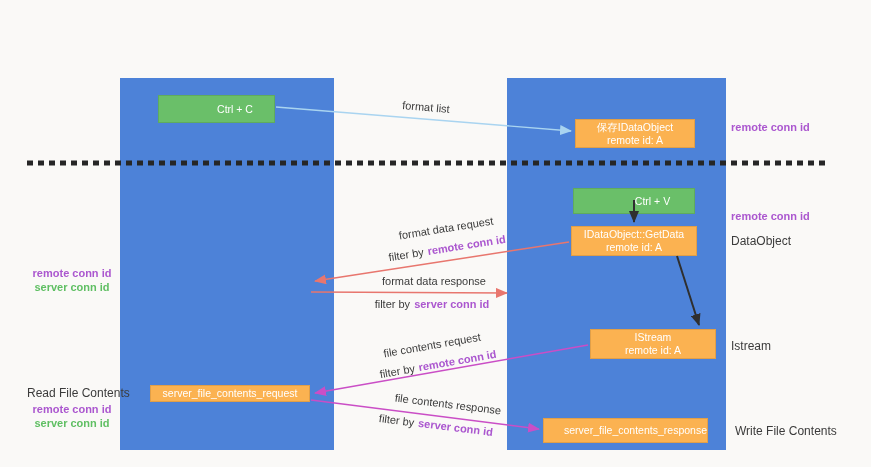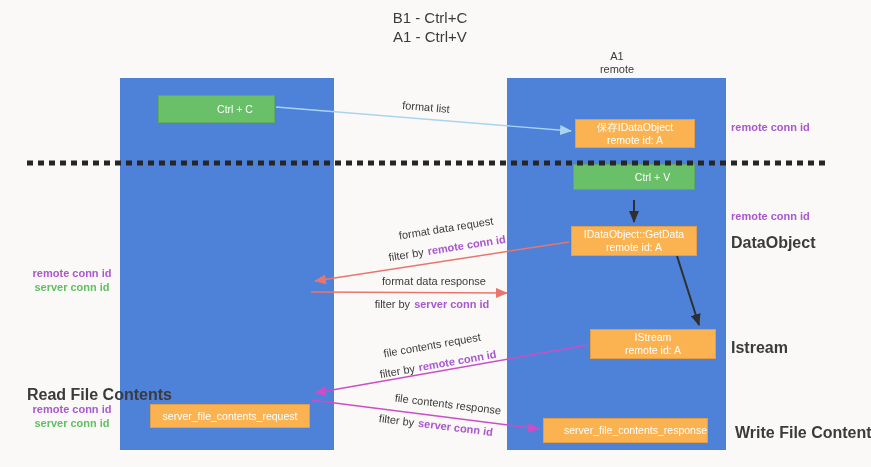--- a/index.html
+++ b/index.html
@@ -20,70 +20,62 @@
   .box.orange{background:var(--box-orange,#fbb251);border:1px solid rgba(0,0,0,0.10);}
   .box.green{background:var(--box-green,#6abf69);border:1px solid rgba(0,0,0,0.10);padding-left:37px;}
   .arrows{position:absolute;left:0;top:0;pointer-events:none;}
   .arr-blue{stroke:var(--arrow-lightblue,#a9d4f0);stroke-width:1.4;}
   .arr-black{stroke:var(--arrow-black,#2f2f2f);stroke-width:2;}
   .arr-salmon{stroke:var(--arrow-salmon,#e8766e);stroke-width:1.5;}
   .arr-magenta{stroke:var(--arrow-magenta,#ca4ec6);stroke-width:1.5;}
   .dashed{stroke:#262626;stroke-width:5;stroke-dasharray:6 5;}
   .edge-label{position:absolute;display:flex;gap:4px;white-space:nowrap;
     font-size:11px;color:var(--text-dark);}
-  .side-label{position:absolute;font-size:16px;color:var(--text-dark);white-space:nowrap;font-weight:bold;}
+  .side-label{position:absolute;font-size:12px;color:var(--text-dark);white-space:nowrap;}
   .conn-stack{position:absolute;font-size:11px;font-weight:bold;line-height:14px;text-align:center;white-space:nowrap;}
   .purple{color:var(--text-purple,#ab57cf);}
   .green-text{color:var(--text-green,#5fbf63);}
   .bold{font-weight:bold;}
 </style>
 </head>
 <body>
 
 <div class="canvas">
 
-  <div class="title">
-    <div>B1 - Ctrl+C</div>
-    <div>A1 - Ctrl+V</div>
-  </div>
 
-  <div class="lane-header" style="left:567px;top:50px;width:100px;">
-    <div>A1</div>
-    <div>remote</div>
-  </div>
 
   <div class="lane lane-left"></div>
   <div class="lane lane-right"></div>
 
   <div class="box green" style="left:158px;top:95px;width:117px;height:28px;">
     <div>Ctrl + C</div>
   </div>
 
   <div class="box orange" style="left:575px;top:119px;width:120px;height:29px;">
     <div>保存IDataObject</div>
     <div>remote id: A</div>
   </div>
 
-  <div class="box green" style="left:573px;top:164px;width:122px;height:26px;">
+  <div class="box green" style="left:573px;top:188px;width:122px;height:26px;">
     <div>Ctrl + V</div>
   </div>
 
   <div class="box orange" style="left:571px;top:226px;width:126px;height:30px;">
     <div>IDataObject::GetData</div>
     <div>remote id: A</div>
   </div>
 
 
 
   <div class="box orange" style="left:590px;top:329px;width:126px;height:30px;">
     <div>IStream</div>
     <div>remote id: A</div>
   </div>
 
-  <div class="box orange" style="left:150px;top:385px;width:160px;height:24px;margin-top:19px;">
+  <div class="box orange" style="left:150px;top:385px;width:160px;height:17px;">
     <div>server_file_contents_request</div>
   </div>
 
   <div class="box orange" style="left:543px;top:418px;width:165px;height:25px;align-items:flex-end;">
     <div>server_file_contents_response</div>
   </div>
 
   <svg class="arrows" width="871" height="467">
     <defs>
       <marker id="head-blue" markerUnits="userSpaceOnUse" markerWidth="13" markerHeight="10" refX="11" refY="5" orient="auto">

